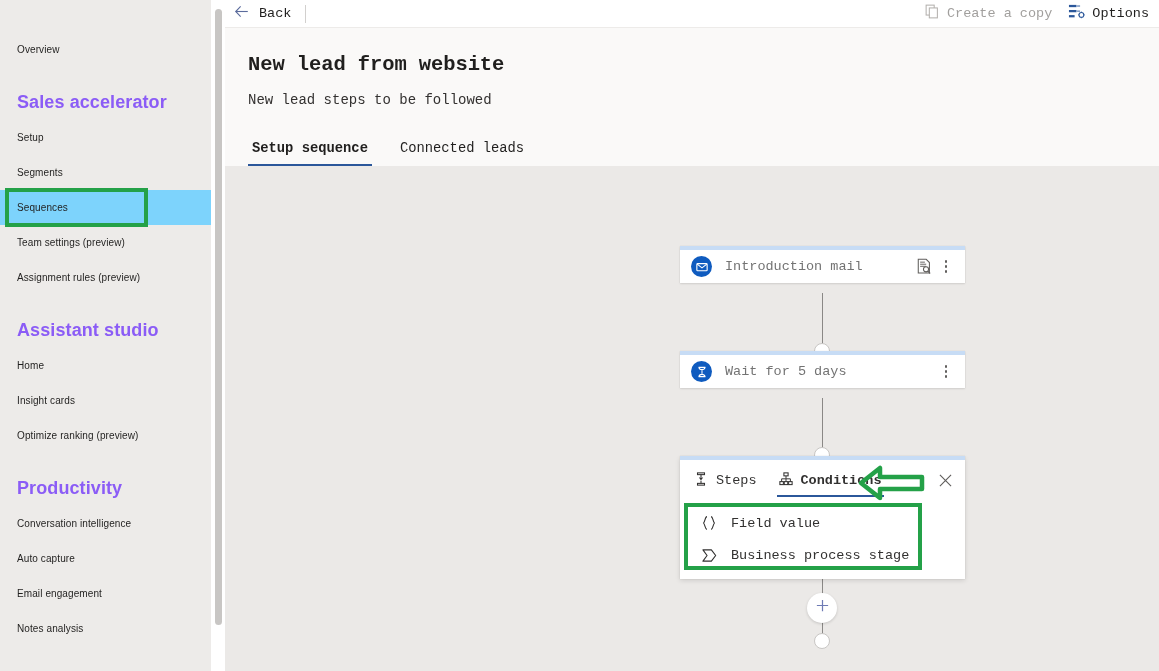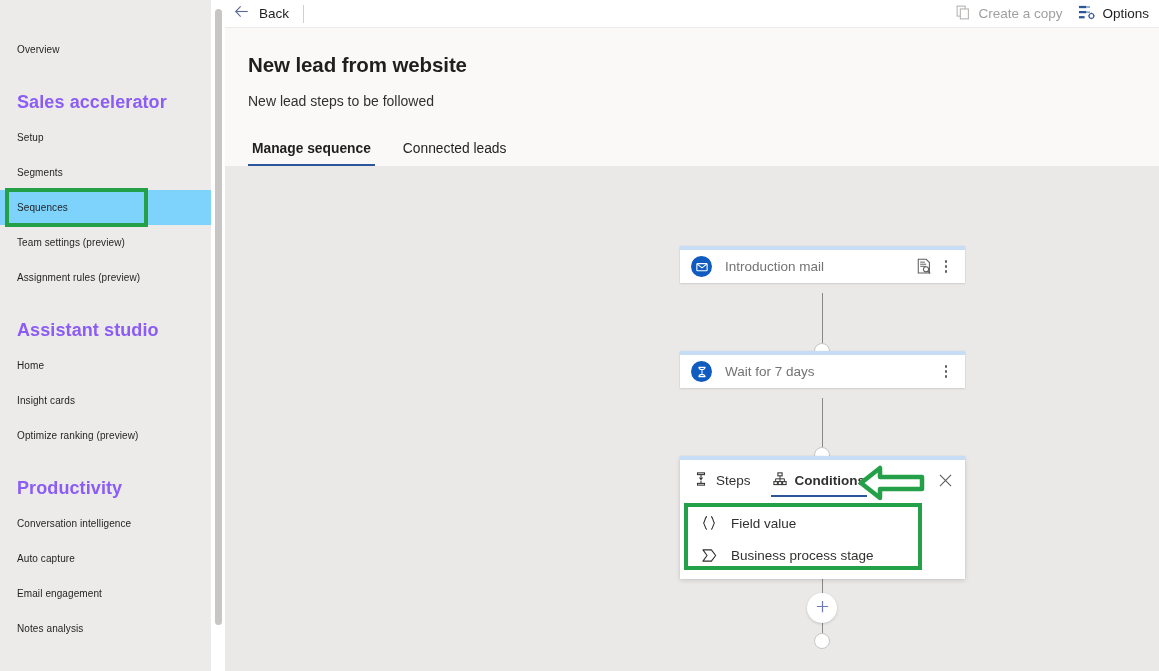--- a/index.html
+++ b/index.html
@@ -62,20 +62,21 @@
     width: 14px; height: 671px;
     background: #ffffff;
   }
 
   
   #main {
     position: absolute;
     left: 225px; top: 0;
     width: 934px; height: 671px;
     background: #ebe9e7;
+    font-family: Liberation Mono, monospace;
   }
   #cmdbar {
     position: relative;
     height: 28px;
     background: #ffffff;
     display: flex;
     align-items: center;
     border-bottom: 1px solid #edebe9;
   }
   .back-btn {
@@ -384,21 +385,21 @@
           </span>
           <span>Options</span>
         </div>
       </div>
     </div>
 
     <div id="pagehead">
       <div id="pagetitle">New lead from website</div>
       <div id="pagesub">New lead steps to be followed</div>
       <div id="tabs">
-        <div class="tab active">Manage sequence</div>
+        <div class="tab active">Setup sequence</div>
         <div class="tab">Connected leads</div>
       </div>
     </div>
 
     <div id="canvas">
 
       <div class="connector" style="top:127px; height:60px;"></div>
       <div class="conn-dot" style="top:177px;"></div>
       <div class="connector" style="top:232px; height:58px;"></div>
       <div class="conn-dot" style="top:281px;"></div>
@@ -433,21 +434,21 @@
 
       <div class="flow-card" style="top:185px;">
         <span class="flow-icon">
           <svg width="12" height="12" viewBox="0 0 14 14">
             <path d="M3 1.6 h8 M3 12.4 h8" stroke="#ffffff" stroke-width="1.4"></path>
             <path d="M3.6 1.8 C3.6 5 10.4 5 10.4 1.8" fill="none" stroke="#ffffff" stroke-width="1.3"></path>
             <path d="M3.6 12.2 C3.6 9 10.4 9 10.4 12.2" fill="none" stroke="#ffffff" stroke-width="1.3"></path>
             <path d="M7 5 v4" stroke="#ffffff" stroke-width="1.2"></path>
           </svg>
         </span>
-        <span class="flow-label">Wait for 7 days</span>
+        <span class="flow-label">Wait for 5 days</span>
         <span class="flow-action">
           <span class="kebab">
               <i></i>
               <i></i>
               <i></i>
             </span>
         </span>
       </div>
 
       <div id="flyout">

